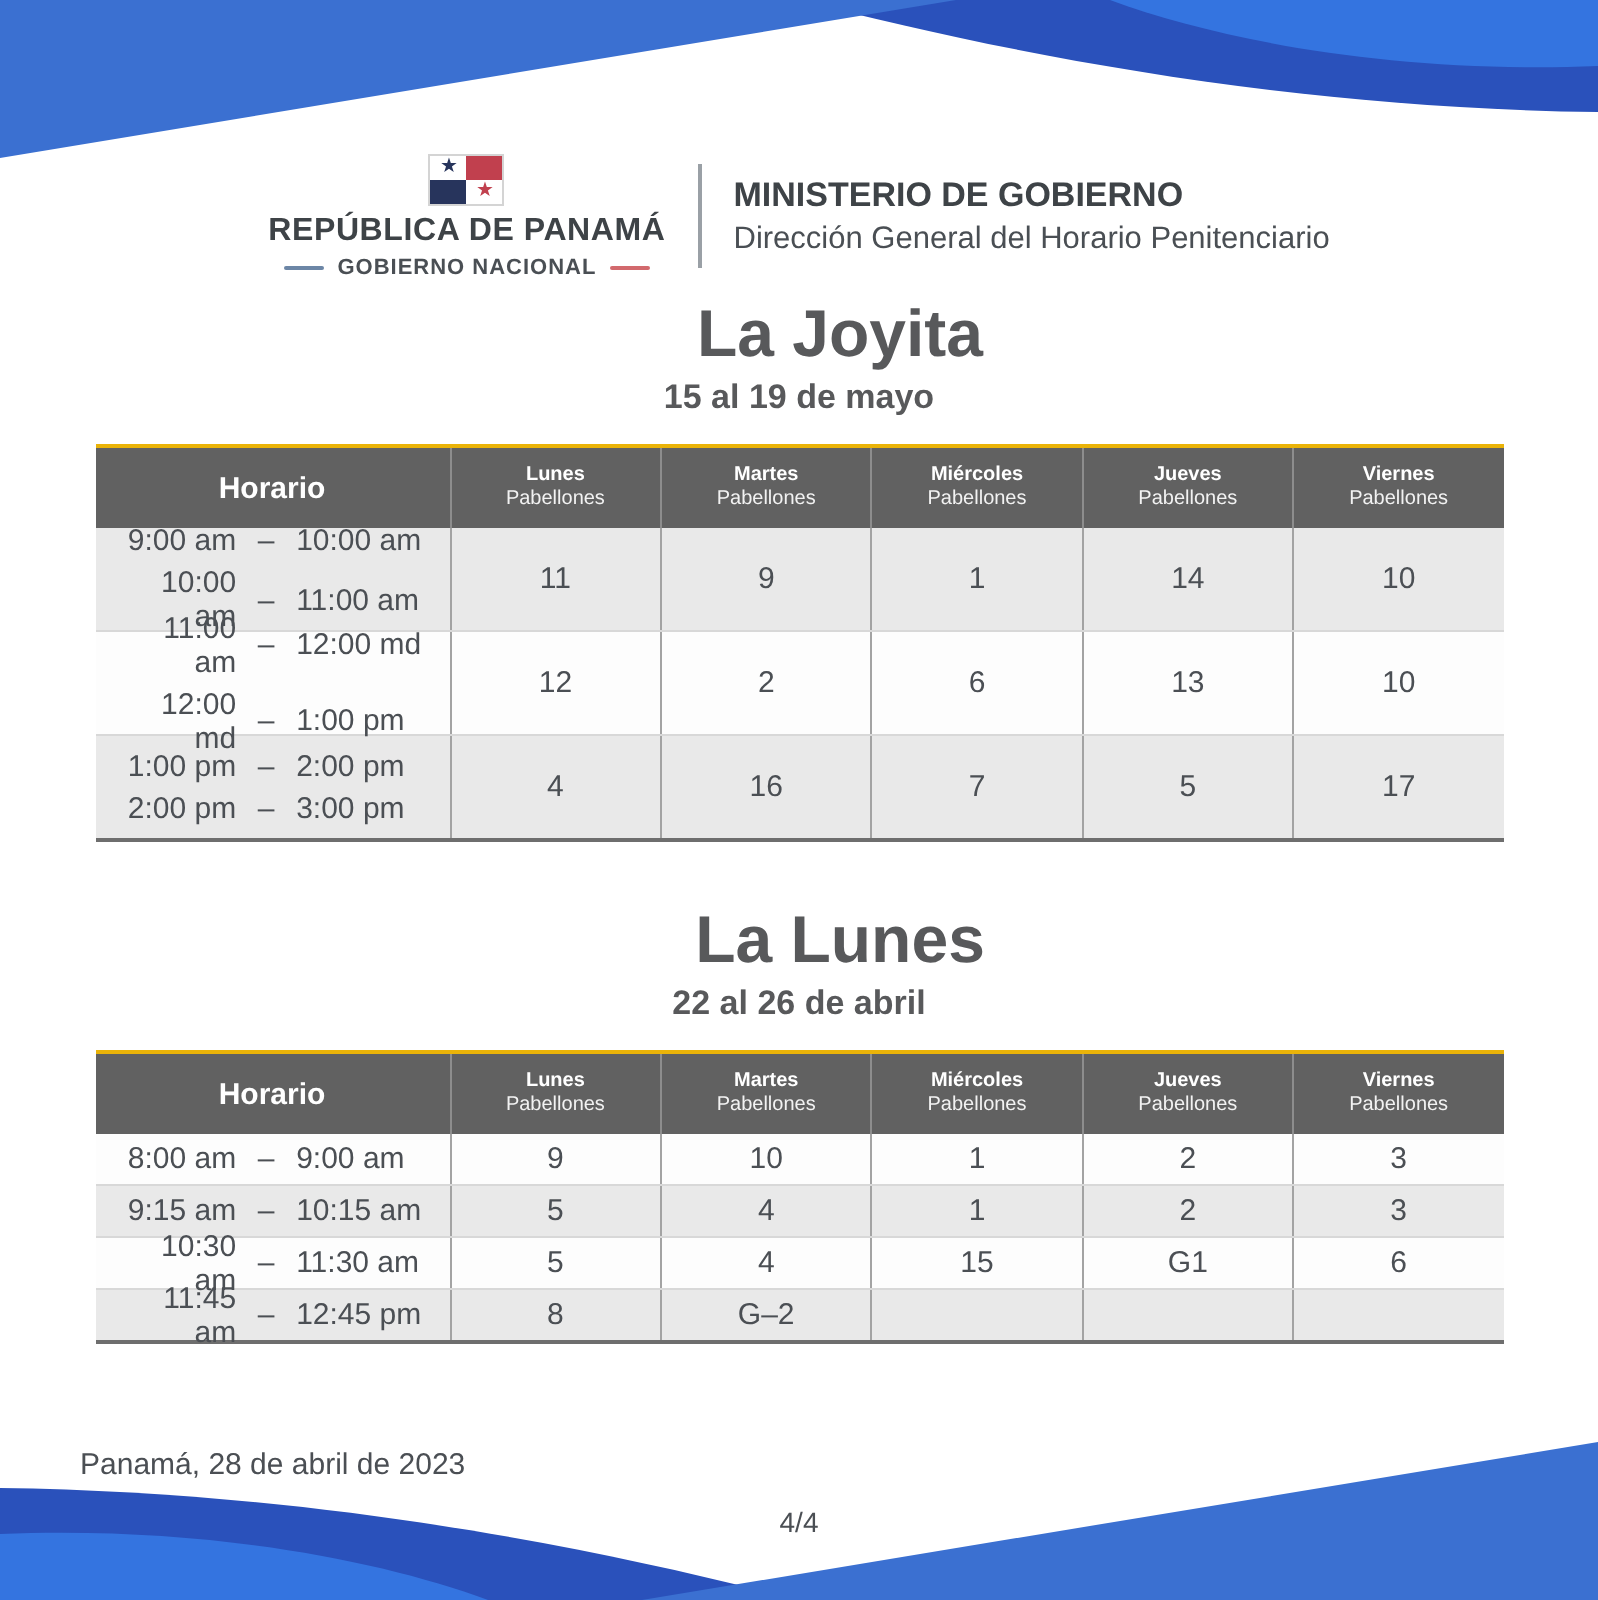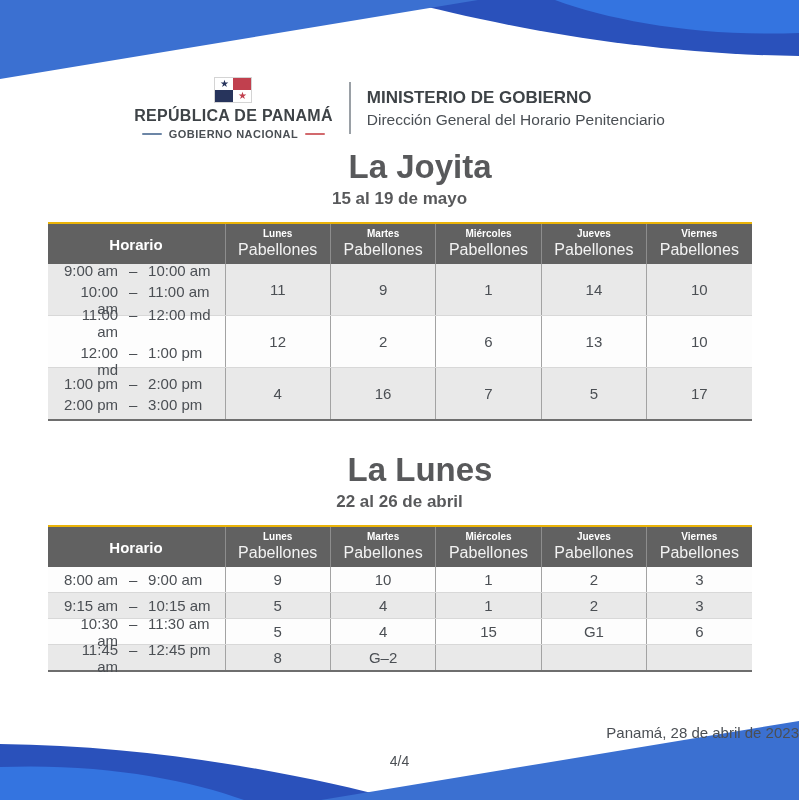--- a/index.html
+++ b/index.html
@@ -38,39 +38,39 @@
 
   
   .table{width:704px;margin:12px auto 0;}
   .thead{display:flex;height:42px;background:var(--table-header,#616161);color:#fff;
          border-top:2px solid #eab308;box-sizing:border-box;}
   .th-horario{width:177px;display:flex;align-items:center;justify-content:center;
               font-weight:bold;font-size:15px;}
   .th-day{flex:1;display:flex;flex-direction:column;align-items:center;justify-content:center;
           line-height:1.22;border-left:1px solid rgba(255,255,255,.28);}
   .th-day .day{font-weight:bold;font-size:10px;}
-  .th-day .sub{font-size:16px;color:#f2f2f2;}
+  .th-day .sub{font-size:10px;color:#f2f2f2;}
   .tbody{border-bottom:2px solid #6e6e6e;}
   .trow{display:flex;background:#fdfdfd;}
   .trow.alt{background:var(--row-alt,#E9E9E9);}
   .tbody .trow + .trow{border-top:1px solid #d8d8d8;}
   .t1 .trow{height:51px;}
   .t2 .trow{height:25px;}
   .td-horario{width:177px;display:flex;flex-direction:column;justify-content:center;gap:4px;
               font-size:15px;color:#4b4f54;padding:0 12px;box-sizing:border-box;}
-  .hline{display:flex;width:100%;}
+  .hline{display:flex;width:100%;align-items:center;}
   .hfrom{flex:1;text-align:right;}
   .hdash{width:30px;text-align:center;}
   .hto{flex:1.1;text-align:left;}
   .td-v{flex:1;display:flex;align-items:center;justify-content:center;font-size:15px;
         color:#4b4f54;border-left:1px solid #a3a3a3;}
   .section2{margin-top:30px;}
 
   
-  .footer-date{text-align:right;font-size:15px;color:#4b4f54;margin-top:52px;}
+  .footer-date{text-align:left;font-size:15px;color:#4b4f54;margin-top:52px;margin-left:40px;}
   .footer-page{text-align:center;font-size:14px;color:#4b4f54;margin-top:12px;}
 </style>
 </head>
 <body>
 
 <div class="page">
 
   <svg class="bg" viewBox="0 0 799 800" aria-hidden="true">
     <g>
       <path class="shape-dark" d="M400,0 L799,0 L799,56 C640,54 500,26 400,0 Z"></path>

